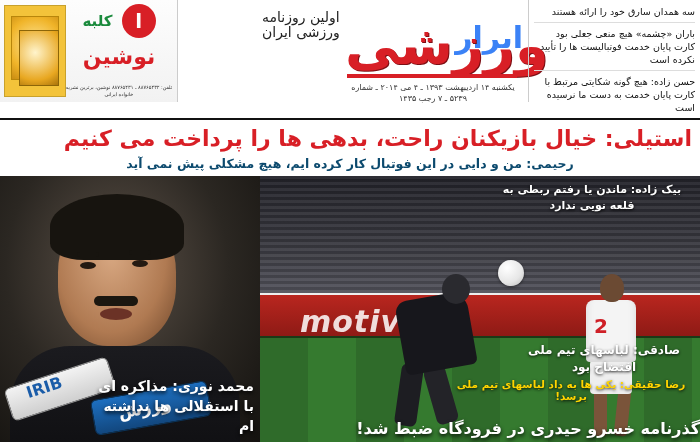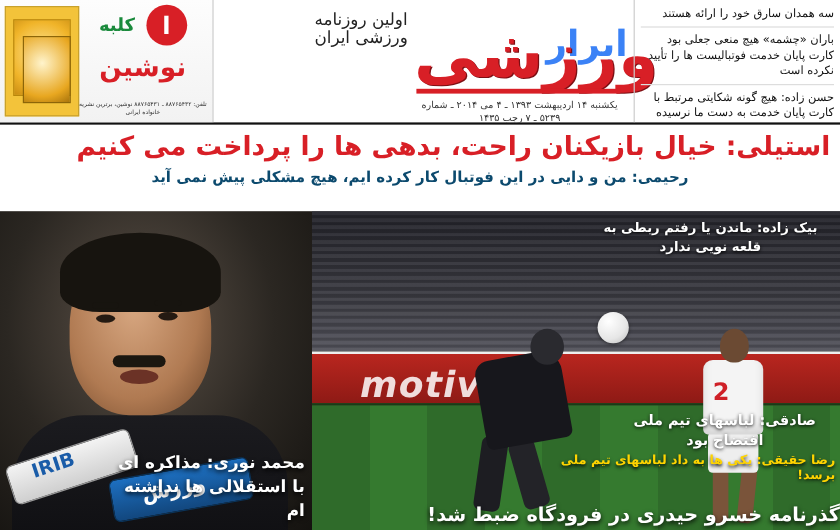--- a/index.html
+++ b/index.html
@@ -14,21 +14,21 @@
     position: relative;
     width: 700px; height: 442px;
     background: #fff;
     overflow: hidden;
   }
 
   
   .masthead {
     position: relative;
     width: 700px;
-    height: 104px;
+    height: 120px;
     background: #ffffff;
     border-bottom: 2px solid #111;
     overflow: hidden;
   }
   
   .ad-box {
     position: absolute;
     left: 0; top: 0;
     width: 178px; height: 102px;
     background: linear-gradient(180deg,#fdfdfd 0%, #f2f2f2 100%);
@@ -318,20 +318,21 @@
     line-height: 17px;
     text-shadow: 0 1px 3px rgba(0,0,0,.9);
   }
   .cap-rezaei {
     position: absolute;
     right: 4px; bottom: 40px;
     width: 250px;
     color: #ffd400;
     font-size: 10.5px;
     font-weight: bold;
+    text-align: center;
     text-shadow: 0 1px 3px rgba(0,0,0,.9);
   }
   .cap-airport {
     position: absolute;
     left: 0; right: 0; bottom: 4px;
     color: #ffffff;
     font-size: 16px;
     font-weight: bold;
     text-align: right;
     text-shadow: 0 2px 4px rgba(0,0,0,.95);

